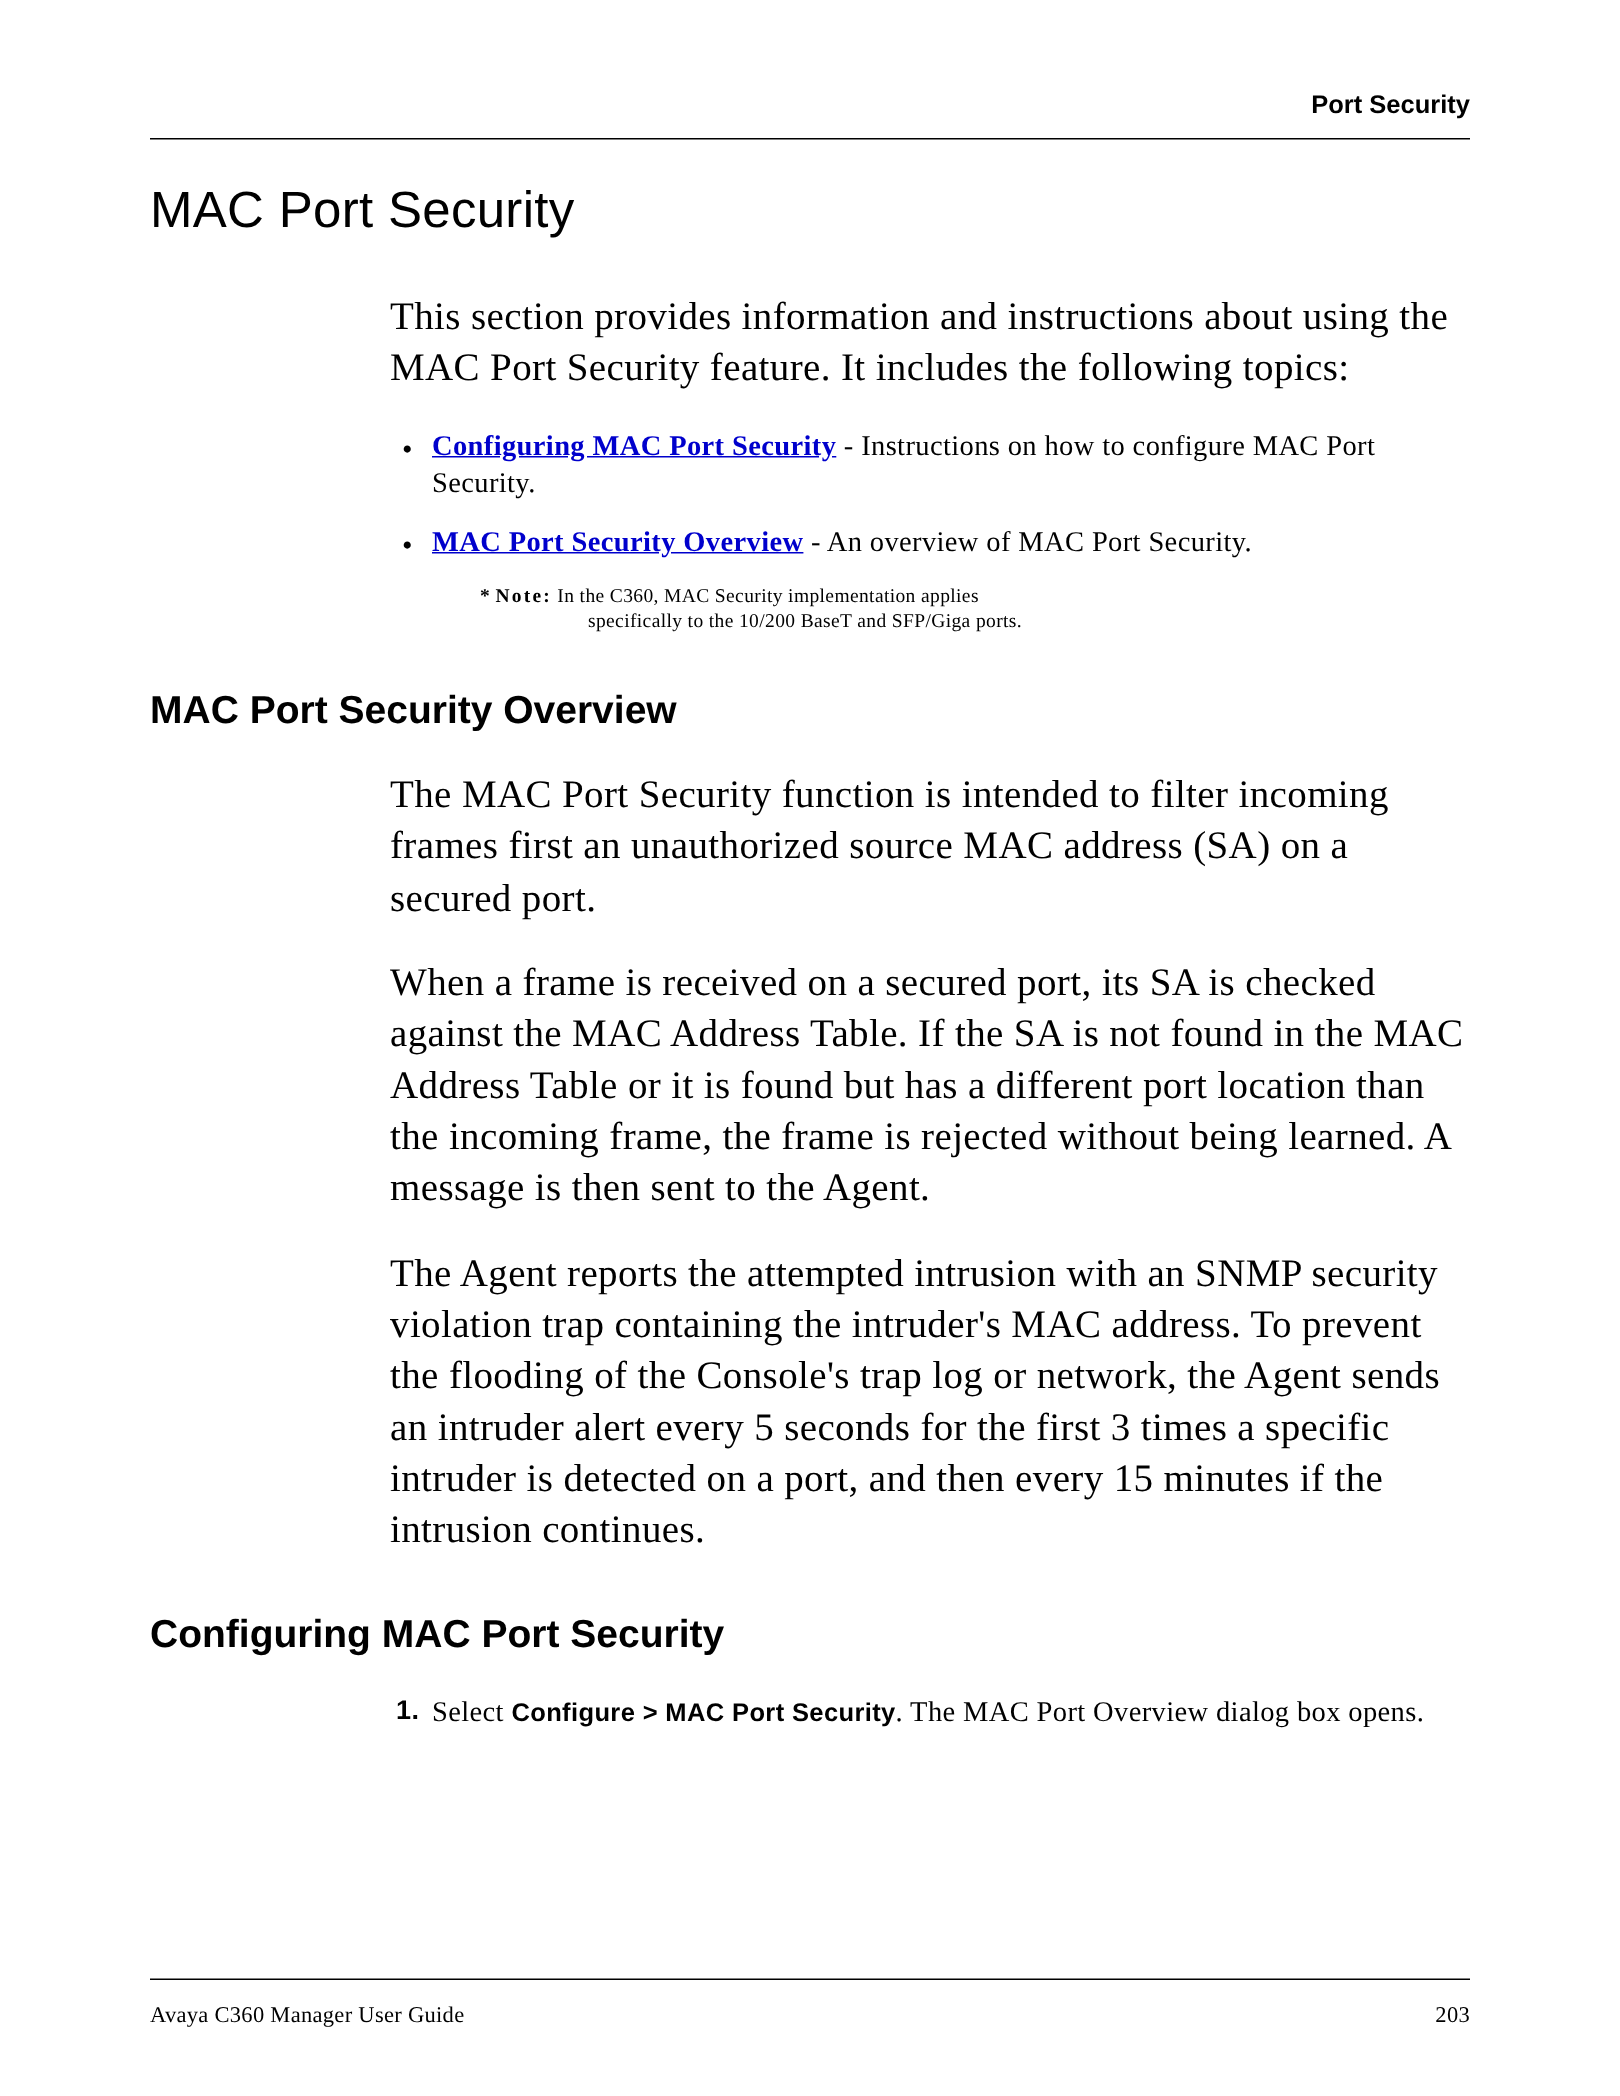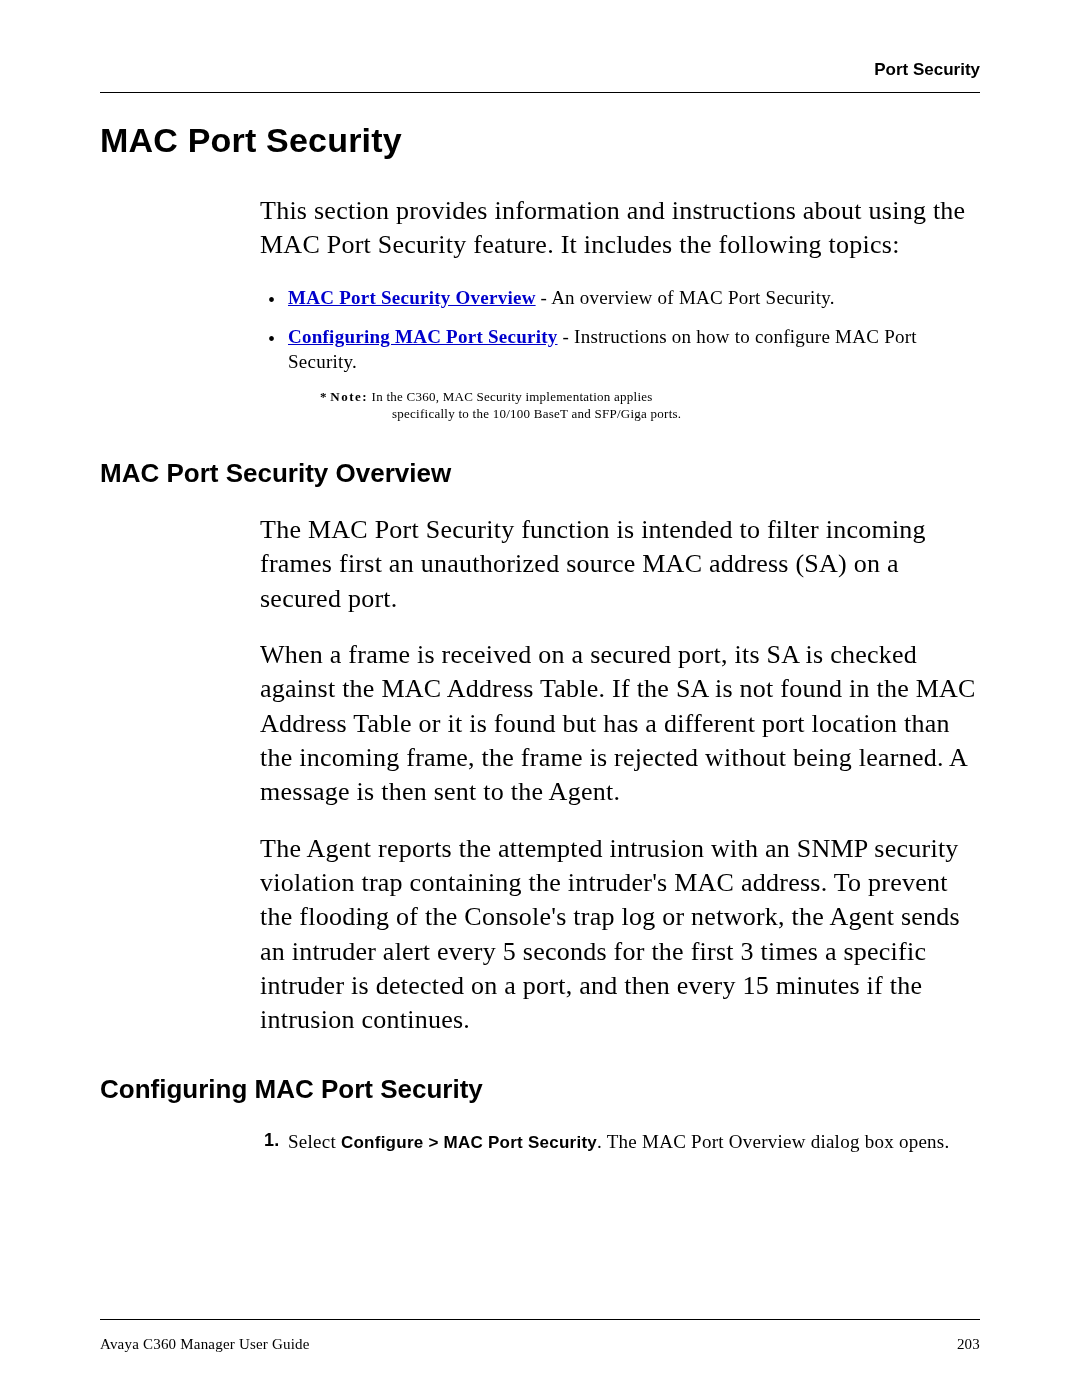--- a/index.html
+++ b/index.html
@@ -26,21 +26,21 @@
     font-size: 17px;
     margin-bottom: 12px;
   }
   .header-rule {
     border: none;
     border-top: 1.2px solid #000;
     margin: 0 0 28px 0;
   }
   h1.chapter-title {
     font-family: Arial, Helvetica, sans-serif;
-    font-weight: bold;
+    font-weight: normal;
     font-size: 34px;
     margin: 0 0 34px 0;
     letter-spacing: 0.2px;
   }
   h2.section-title {
     font-family: Arial, Helvetica, sans-serif;
     font-weight: bold;
     font-size: 26px;
     margin: 36px 0 24px 0;
   }
@@ -151,32 +151,32 @@
   <div class="header-label">Port Security</div>
   <hr class="header-rule">
 
   <h1 class="chapter-title">MAC Port Security</h1>
 
   <div class="body-indent">
     <p class="body-text">This section provides information and instructions about using the MAC Port Security feature. It includes the following topics:</p>
 
     <ul class="topic-list">
       <li>
-        <a href="#" class="doc-link">MAC Port Security Overview</a><span> - An overview of MAC Port Security.</span>
+        <a href="#" class="doc-link">Configuring MAC Port Security</a><span> - Instructions on how to configure MAC Port Security.</span>
       </li>
       <li>
-        <a href="#" class="doc-link">Configuring MAC Port Security</a><span> - Instructions on how to configure MAC Port Security.</span>
+        <a href="#" class="doc-link">MAC Port Security Overview</a><span> - An overview of MAC Port Security.</span>
       </li>
     </ul>
 
     <div class="note-block">
       <span class="note-label-wrap">
         <span class="note-star">* </span><span class="note-label">Note:</span><span> In the C360, MAC Security implementation applies</span>
       </span>
-      <span class="note-line2">specifically to the 10/100 BaseT and SFP/Giga ports.</span>
+      <span class="note-line2">specifically to the 10/200 BaseT and SFP/Giga ports.</span>
     </div>
   </div>
 
   <h2 class="section-title">MAC Port Security Overview</h2>
 
   <div class="body-indent">
     <p class="body-text">The MAC Port Security function is intended to filter incoming frames first an unauthorized source MAC address (SA) on a secured port.</p>
     <p class="body-text">When a frame is received on a secured port, its SA is checked against the MAC Address Table. If the SA is not found in the MAC Address Table or it is found but has a different port location than the incoming frame, the frame is rejected without being learned. A message is then sent to the Agent.</p>
     <p class="body-text">The Agent reports the attempted intrusion with an SNMP security violation trap containing the intruder's MAC address. To prevent the flooding of the Console's trap log or network, the Agent sends an intruder alert every 5 seconds for the first 3 times a specific intruder is detected on a port, and then every 15 minutes if the intrusion continues.</p>
   </div>

